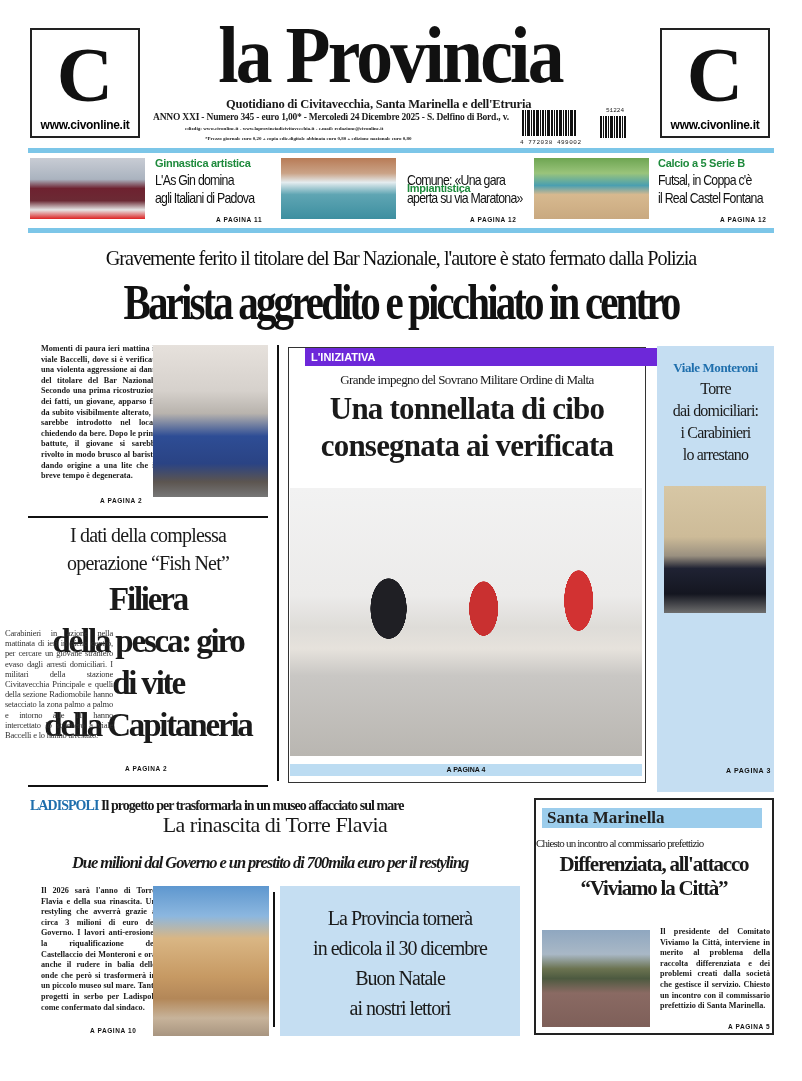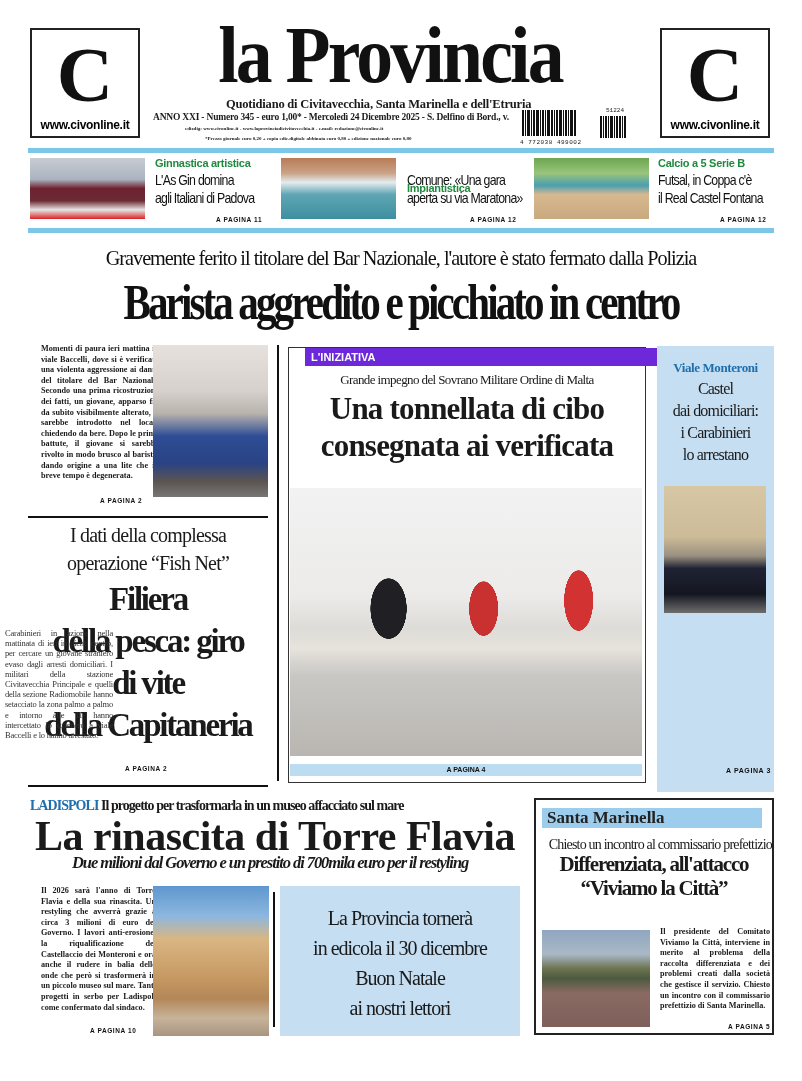--- a/index.html
+++ b/index.html
@@ -57,30 +57,30 @@
   .side-title { position: absolute; left: 0; top: 32px; width: 100%; text-align: center; font-size: 16px; line-height: 22px; letter-spacing: -0.8px; }
   .side-body { position: absolute; left: 5px; top: 628px; width: 108px; font-family: "Liberation Serif", serif; font-size: 8.5px; line-height: 10.2px; text-align: justify; color: #333; letter-spacing: -0.2px; }
 
   
   .fish-kicker { position: absolute; left: 28px; top: 521px; width: 240px; text-align: center; font-size: 20px; line-height: 28px; letter-spacing: -0.8px; }
   .fish-headline { position: absolute; left: 28px; top: 578px; width: 240px; text-align: center; font-size: 33px; font-weight: bold; line-height: 42px; letter-spacing: -2.2px; }
 
   
   .lad-kicker { position: absolute; left: 30px; top: 797px; white-space: nowrap; font-size: 15px; font-weight: bold; letter-spacing: -1px; transform: scaleX(0.93); transform-origin: left; }
   .lad-kicker .place { color: #1f6fad; }
-  .lad-headline { position: absolute; left: 0; top: 812px; width: 550px; text-align: center; font-size: 42px; font-weight: bold; letter-spacing: -0.5px; white-space: nowrap; }
+  .lad-headline { position: absolute; left: 0; top: 812px; width: 550px; text-align: center; font-size: 22px; font-weight: normal; letter-spacing: -0.5px; white-space: nowrap; }
   .lad-sub { position: absolute; left: 30px; top: 853px; width: 495px; text-align: center; font-size: 17px; font-style: italic; font-weight: bold; letter-spacing: -1.1px; white-space: nowrap; transform: scaleX(0.97); transform-origin: left; }
 
   .notice-box { position: absolute; left: 280px; top: 886px; width: 240px; height: 150px; background: #c5def2; }
   .notice-text { position: absolute; left: 0; top: 17px; width: 100%; text-align: center; font-size: 20px; line-height: 30px; letter-spacing: -1px; }
 
   
   .sm-box { position: absolute; left: 534px; top: 798px; width: 240px; height: 237px; border: 2px solid #222; }
   .sm-label { position: absolute; left: 6px; top: 8px; width: 220px; height: 20px; background: #9ccdec; font-size: 17px; font-weight: bold; padding-left: 5px; line-height: 20px; color: #222; }
-  .sm-kicker { position: absolute; left: 0; top: 37px; width: 100%; text-align: right; font-size: 14px; letter-spacing: -0.8px; white-space: nowrap; }
+  .sm-kicker { position: absolute; left: 0; top: 37px; width: 100%; text-align: left; font-size: 11px; letter-spacing: -0.8px; white-space: nowrap; }
   .sm-headline { position: absolute; left: 0; top: 52px; width: 100%; text-align: center; font-size: 21px; font-weight: bold; line-height: 24px; letter-spacing: -1.2px; white-space: nowrap; }
   .sm-body { position: absolute; left: 124px; top: 127px; width: 110px; }
 </style>
 </head>
 <body>
 
 <div class="logo-box" style="left:30px;">
   <span class="big-c">C</span>
   <span class="site">www.civonline.it</span>
 </div>
@@ -195,21 +195,21 @@
        radial-gradient(ellipse 30px 50px at 28% 45%, #1f1f24 0%, #1f1f24 60%, transparent 61%),
        radial-gradient(ellipse 24px 45px at 55% 45%, #c93030 0%, #c93030 60%, transparent 61%),
        radial-gradient(ellipse 24px 50px at 82% 42%, #d23232 0%, #d23232 60%, transparent 61%),
        linear-gradient(180deg,#f2f2f2 0%,#ecebea 40%,#dedcd8 52%,#e6e2dc 60%,#c9c7c4 70%,#b9b6b1 100%);"></div>
   <div class="pag-bar" style="left:1px; top:416px; width:352px; height:12px; line-height:12px;">A PAGINA 4</div>
 </div>
 
 <div class="side-box">
   <div class="side-kicker">Viale Monteroni</div>
   <div class="side-title">
-    <div>Castel</div>
+    <div>Torre</div>
     <div>dai domiciliari:</div>
     <div>i Carabinieri</div>
     <div>lo arrestano</div>
   </div>
   <div class="photo" style="left:7px; top:140px; width:102px; height:127px; background:
        linear-gradient(180deg,#d7c7a5 0%,#cdbb98 40%,#9a9080 55%,#1f2233 65%,#141620 85%,#6e6e6e 100%);"></div>
 </div>
 <div class="side-body">Carabinieri in azione nella mattinata di ieri in pieno centro, per cercare un giovane straniero evaso dagli arresti domiciliari. I militari della stazione Civitavecchia Principale e quelli della sezione Radiomobile hanno setacciato la zona palmo a palmo e intorno alle 11 hanno intercettato lo straniero a viale Baccelli e lo hanno arrestato.</div>
 <div class="apagina" style="left:726px; top:767px; font-size:7px;">A PAGINA 3</div>
 

